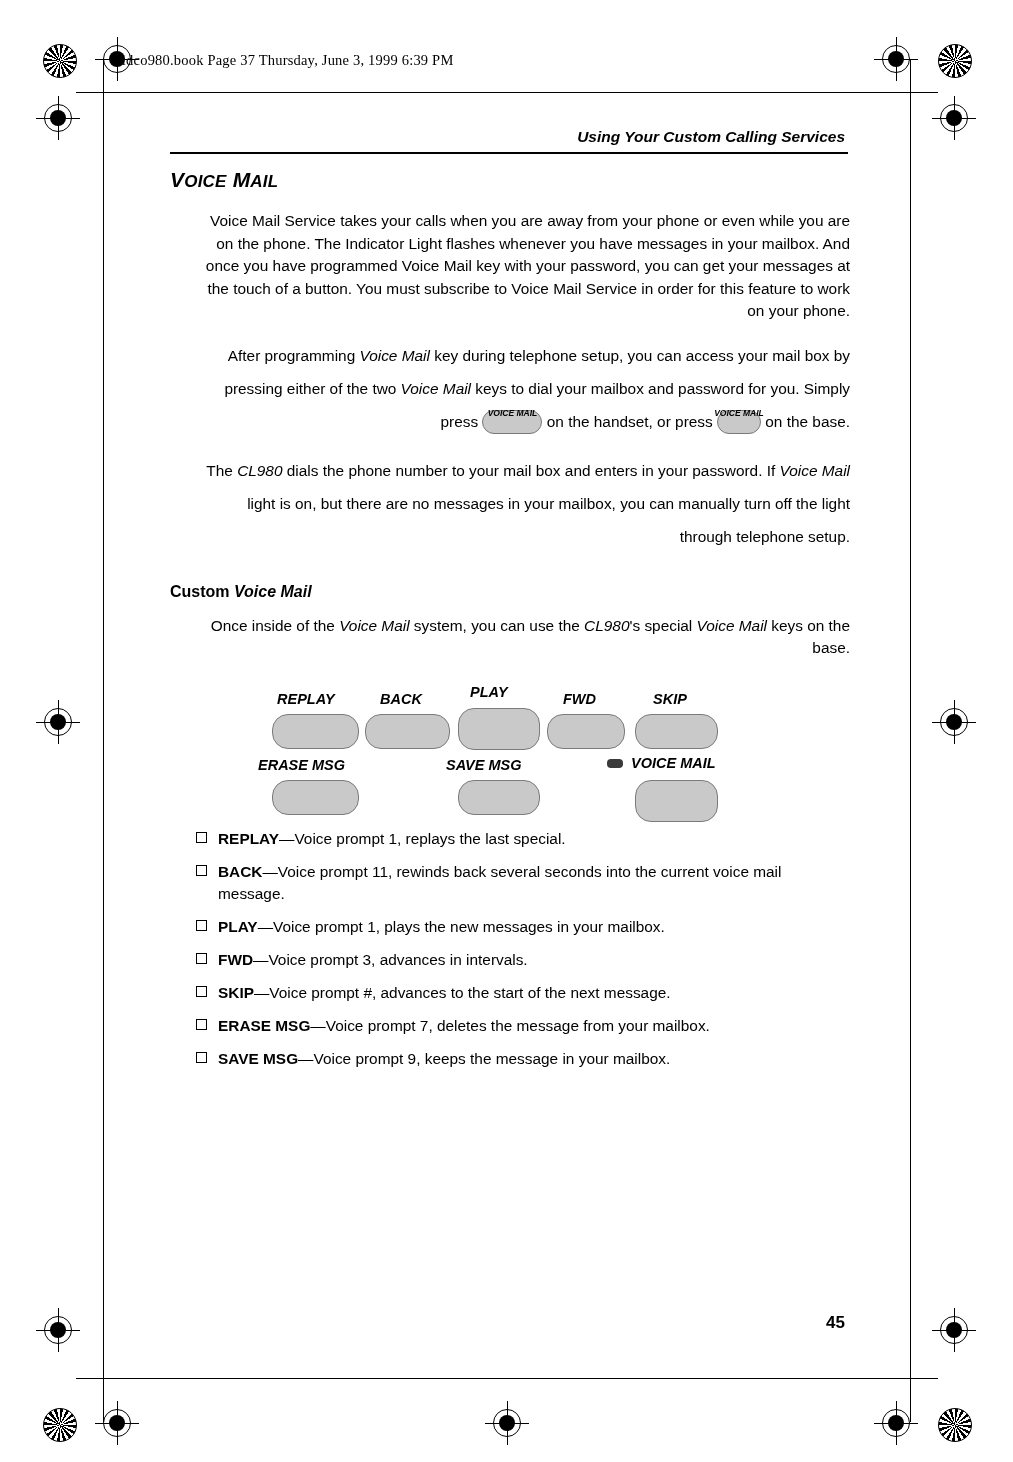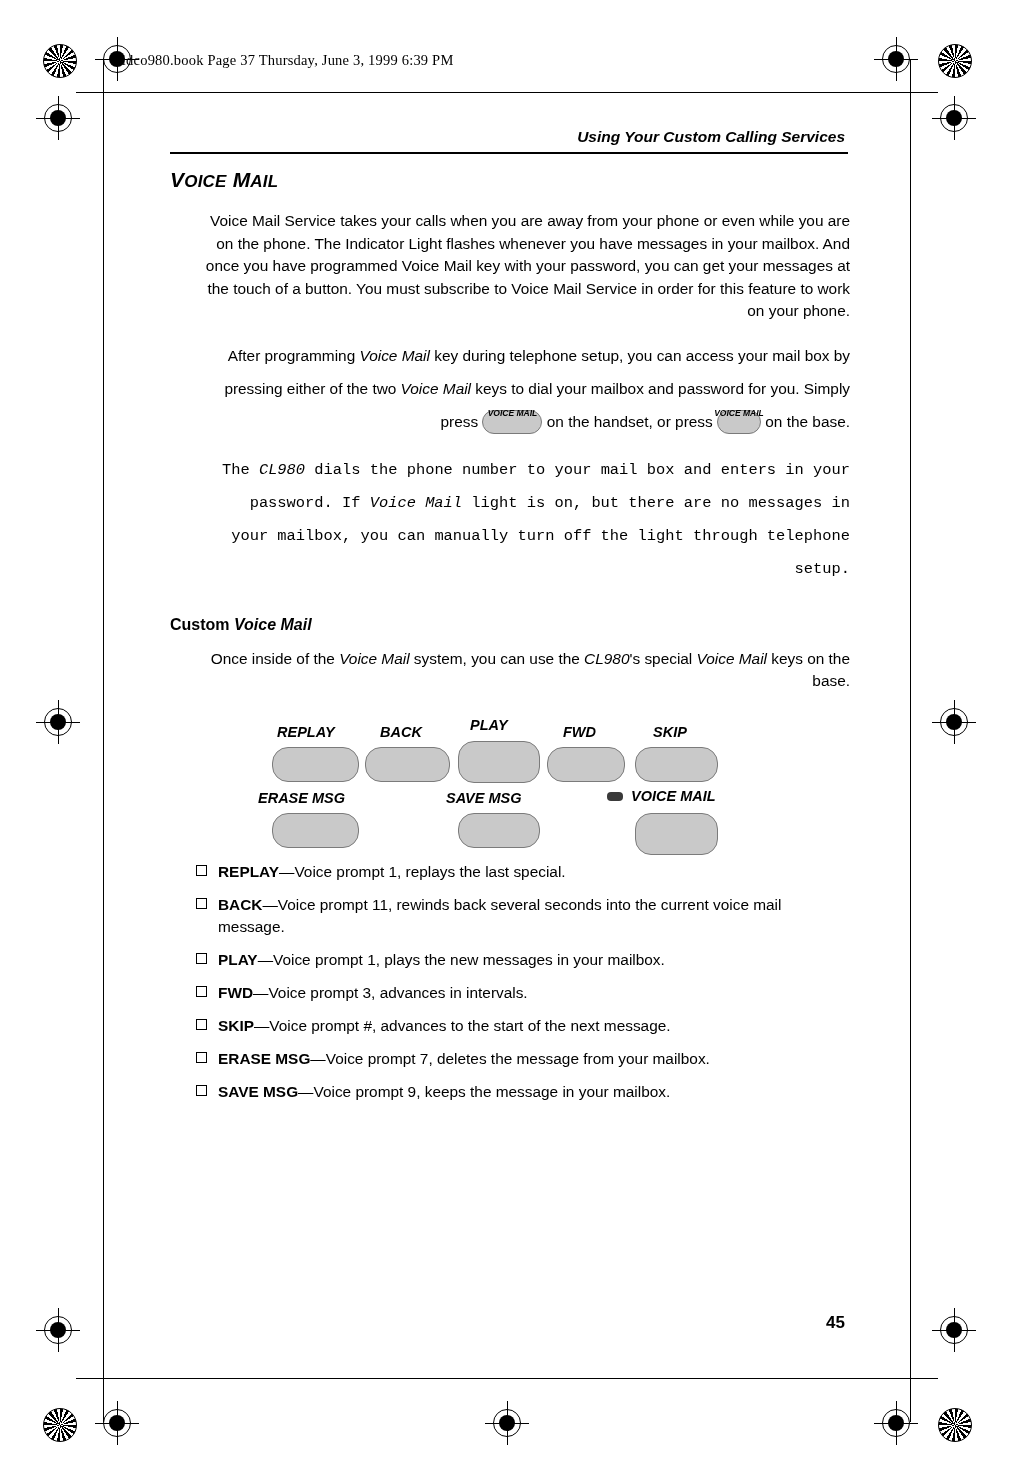--- a/index.html
+++ b/index.html
@@ -298,21 +298,21 @@
         <span class="cap"></span>
       </span>
       <span>on the handset, or press</span>
       <span class="inline-key key-base">
         <span class="lbl">VOICE MAIL</span>
         <span class="cap"></span>
       </span>
       <span>on the base.</span>
     </p>
 
-    <p class="body indent loose" style="margin-top:2px;font-family:Liberation Mono, monospace;">
+    <p class="body indent loose" style="margin-top:2px;">
       <span>The </span><em>CL980</em><span> dials the phone number to your mail box and enters in your password. If </span><em>Voice Mail</em><span> light is on, but there are no messages in your mailbox, you can manually turn off the light through telephone setup.</span>
     </p>
 
     <h3 class="sub3">
       <span>Custom </span><em>Voice Mail</em>
     </h3>
 
     <p class="body indent" style="margin-bottom:4px;">
       <span>Once inside of the </span><em>Voice Mail</em><span> system, you can use the </span><em>CL980</em><span>'s special </span><em>Voice Mail</em><span> keys on the base.</span>
     </p>

